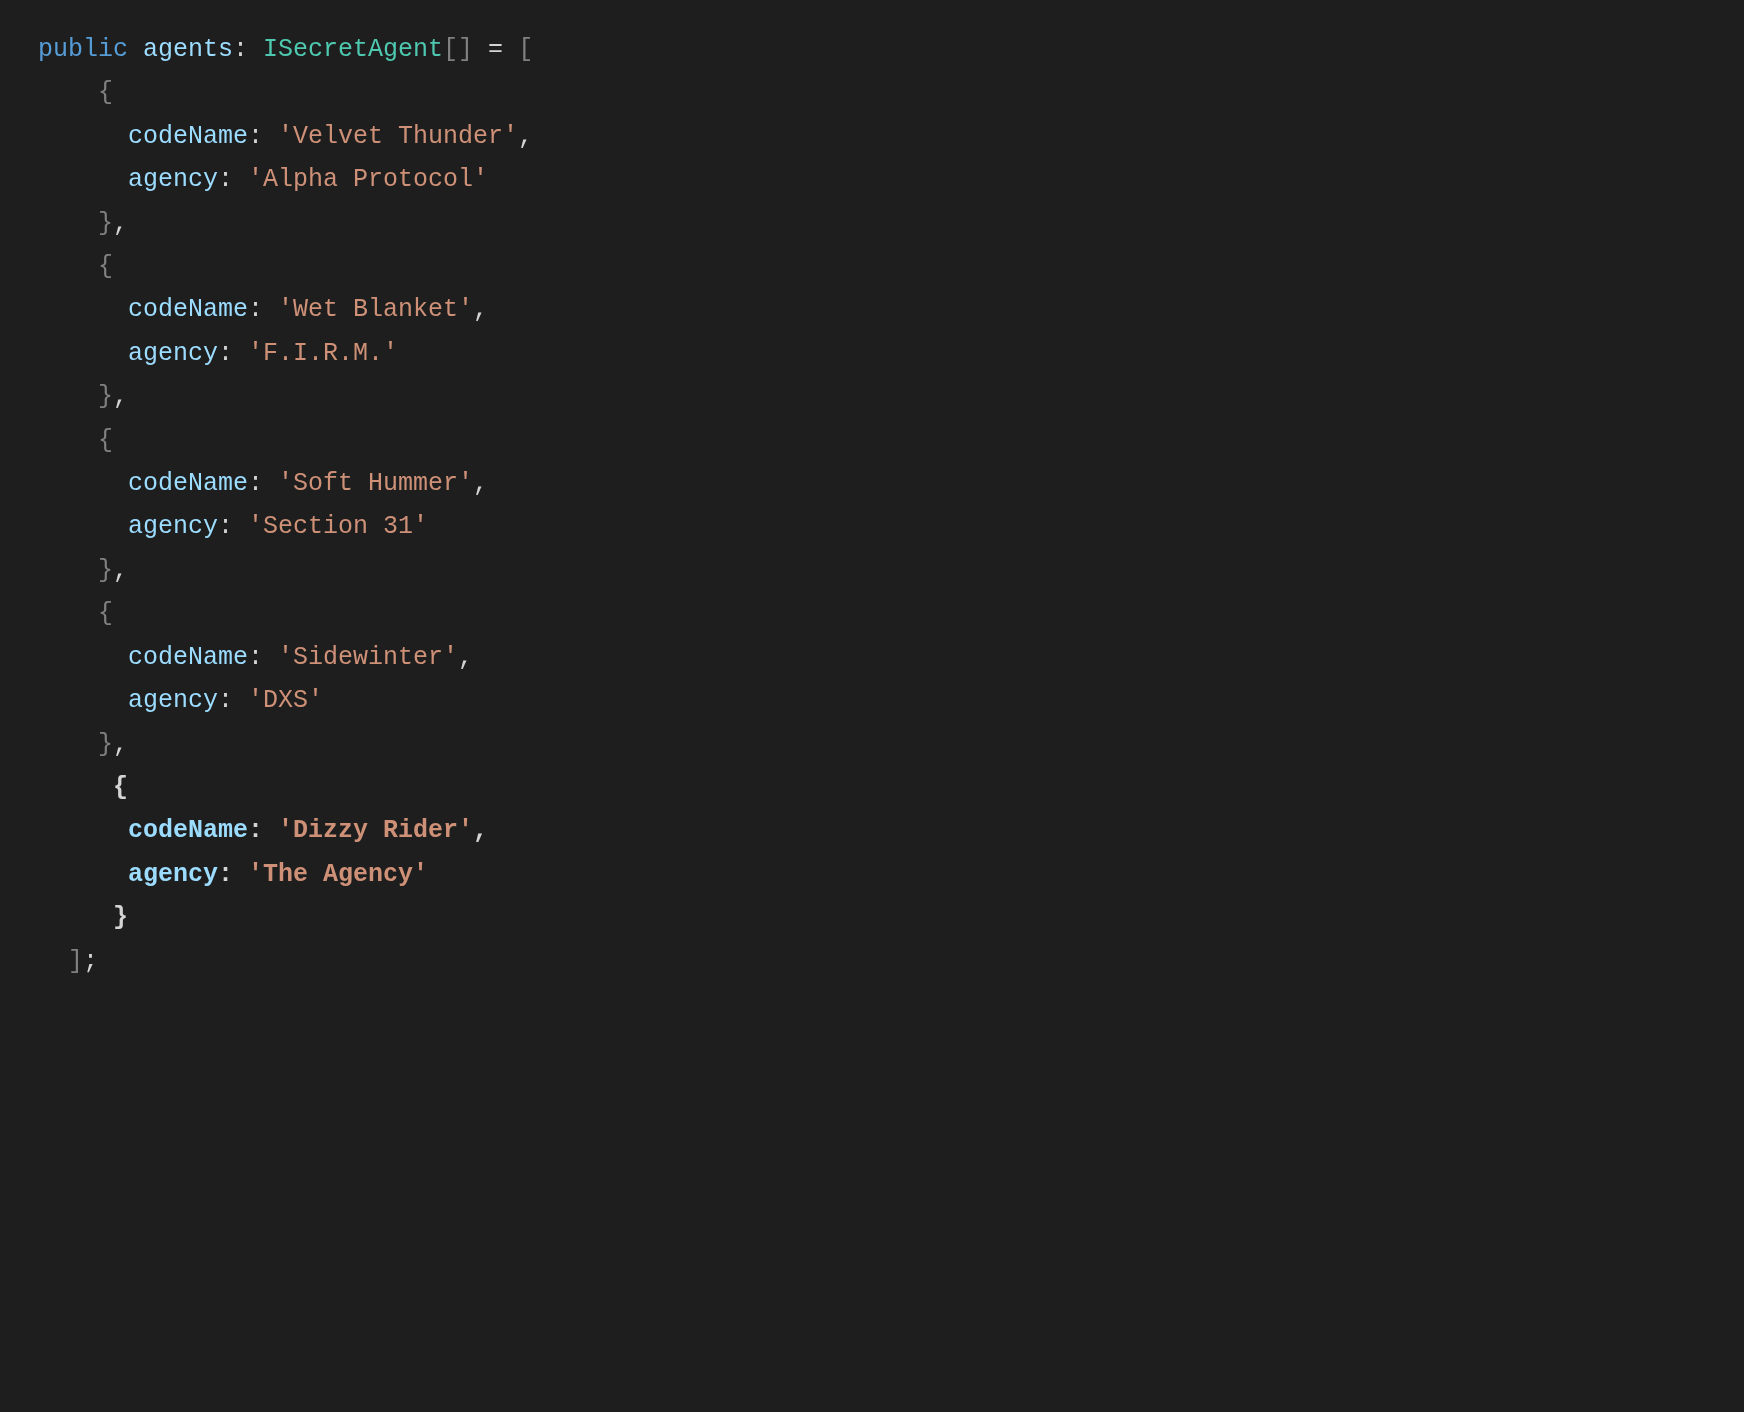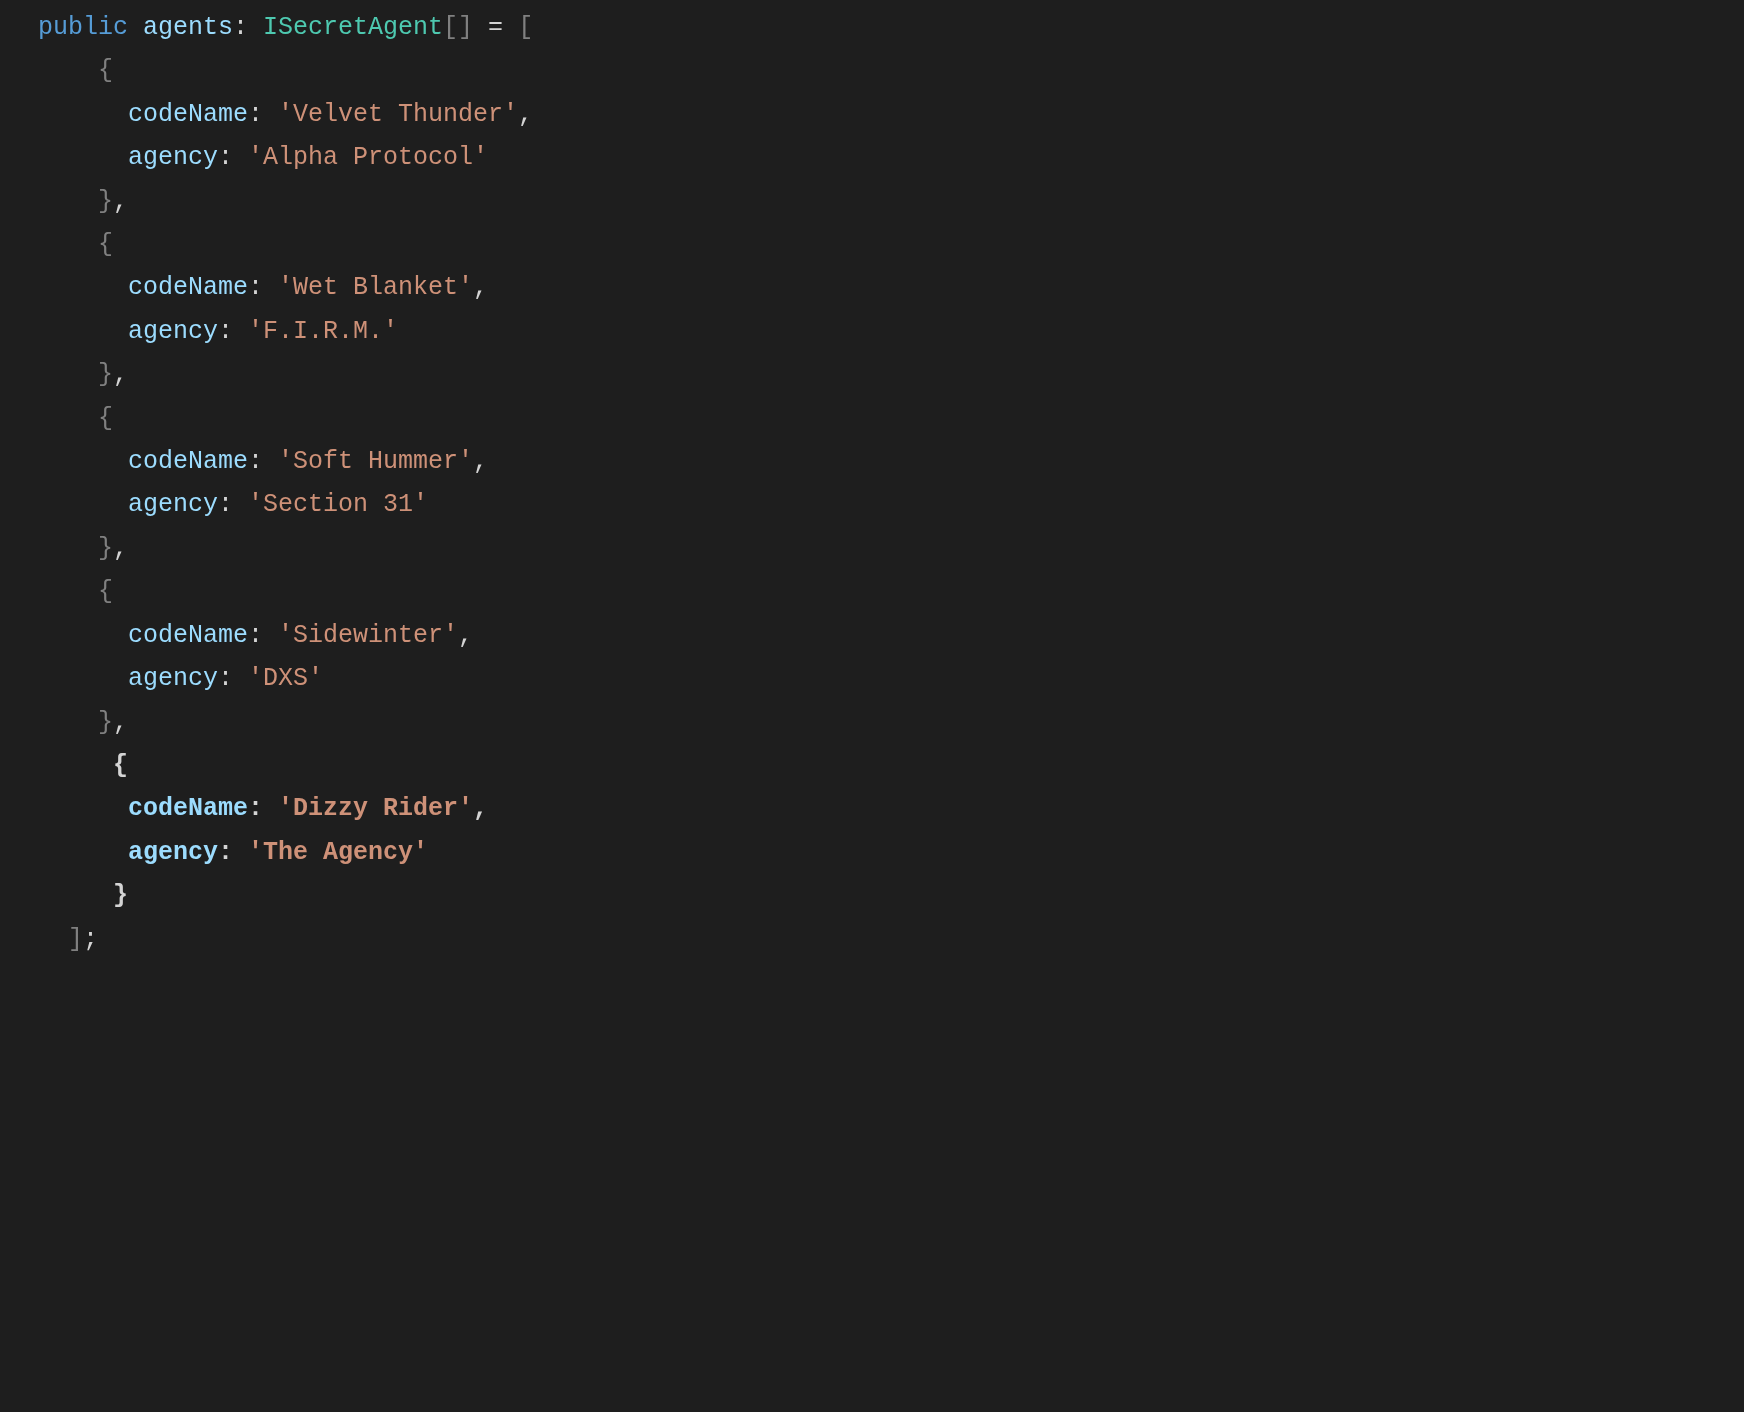--- a/index.html
+++ b/index.html
@@ -5,21 +5,21 @@
   html, body {
     margin: 0;
     padding: 0;
     background: #1e1e1e;
     width: 1744px;
     height: 1412px;
     overflow: hidden;
   }
   pre.code {
     margin: 0;
-    padding: 6px 0 0 38px;
+    padding: 28px 0 0 38px;
     font-family: "SF Mono", "Menlo", "Consolas", "Liberation Mono", monospace;
     font-size: 25px;
     line-height: 43.4px;
     color: #d4d4d4;
     white-space: pre;
   }
   .kw   { color: #569cd6; }   
   .var  { color: #9cdcfe; }   
   .type { color: #4ec9b0; }   
   .punc { color: #d4d4d4; }   

